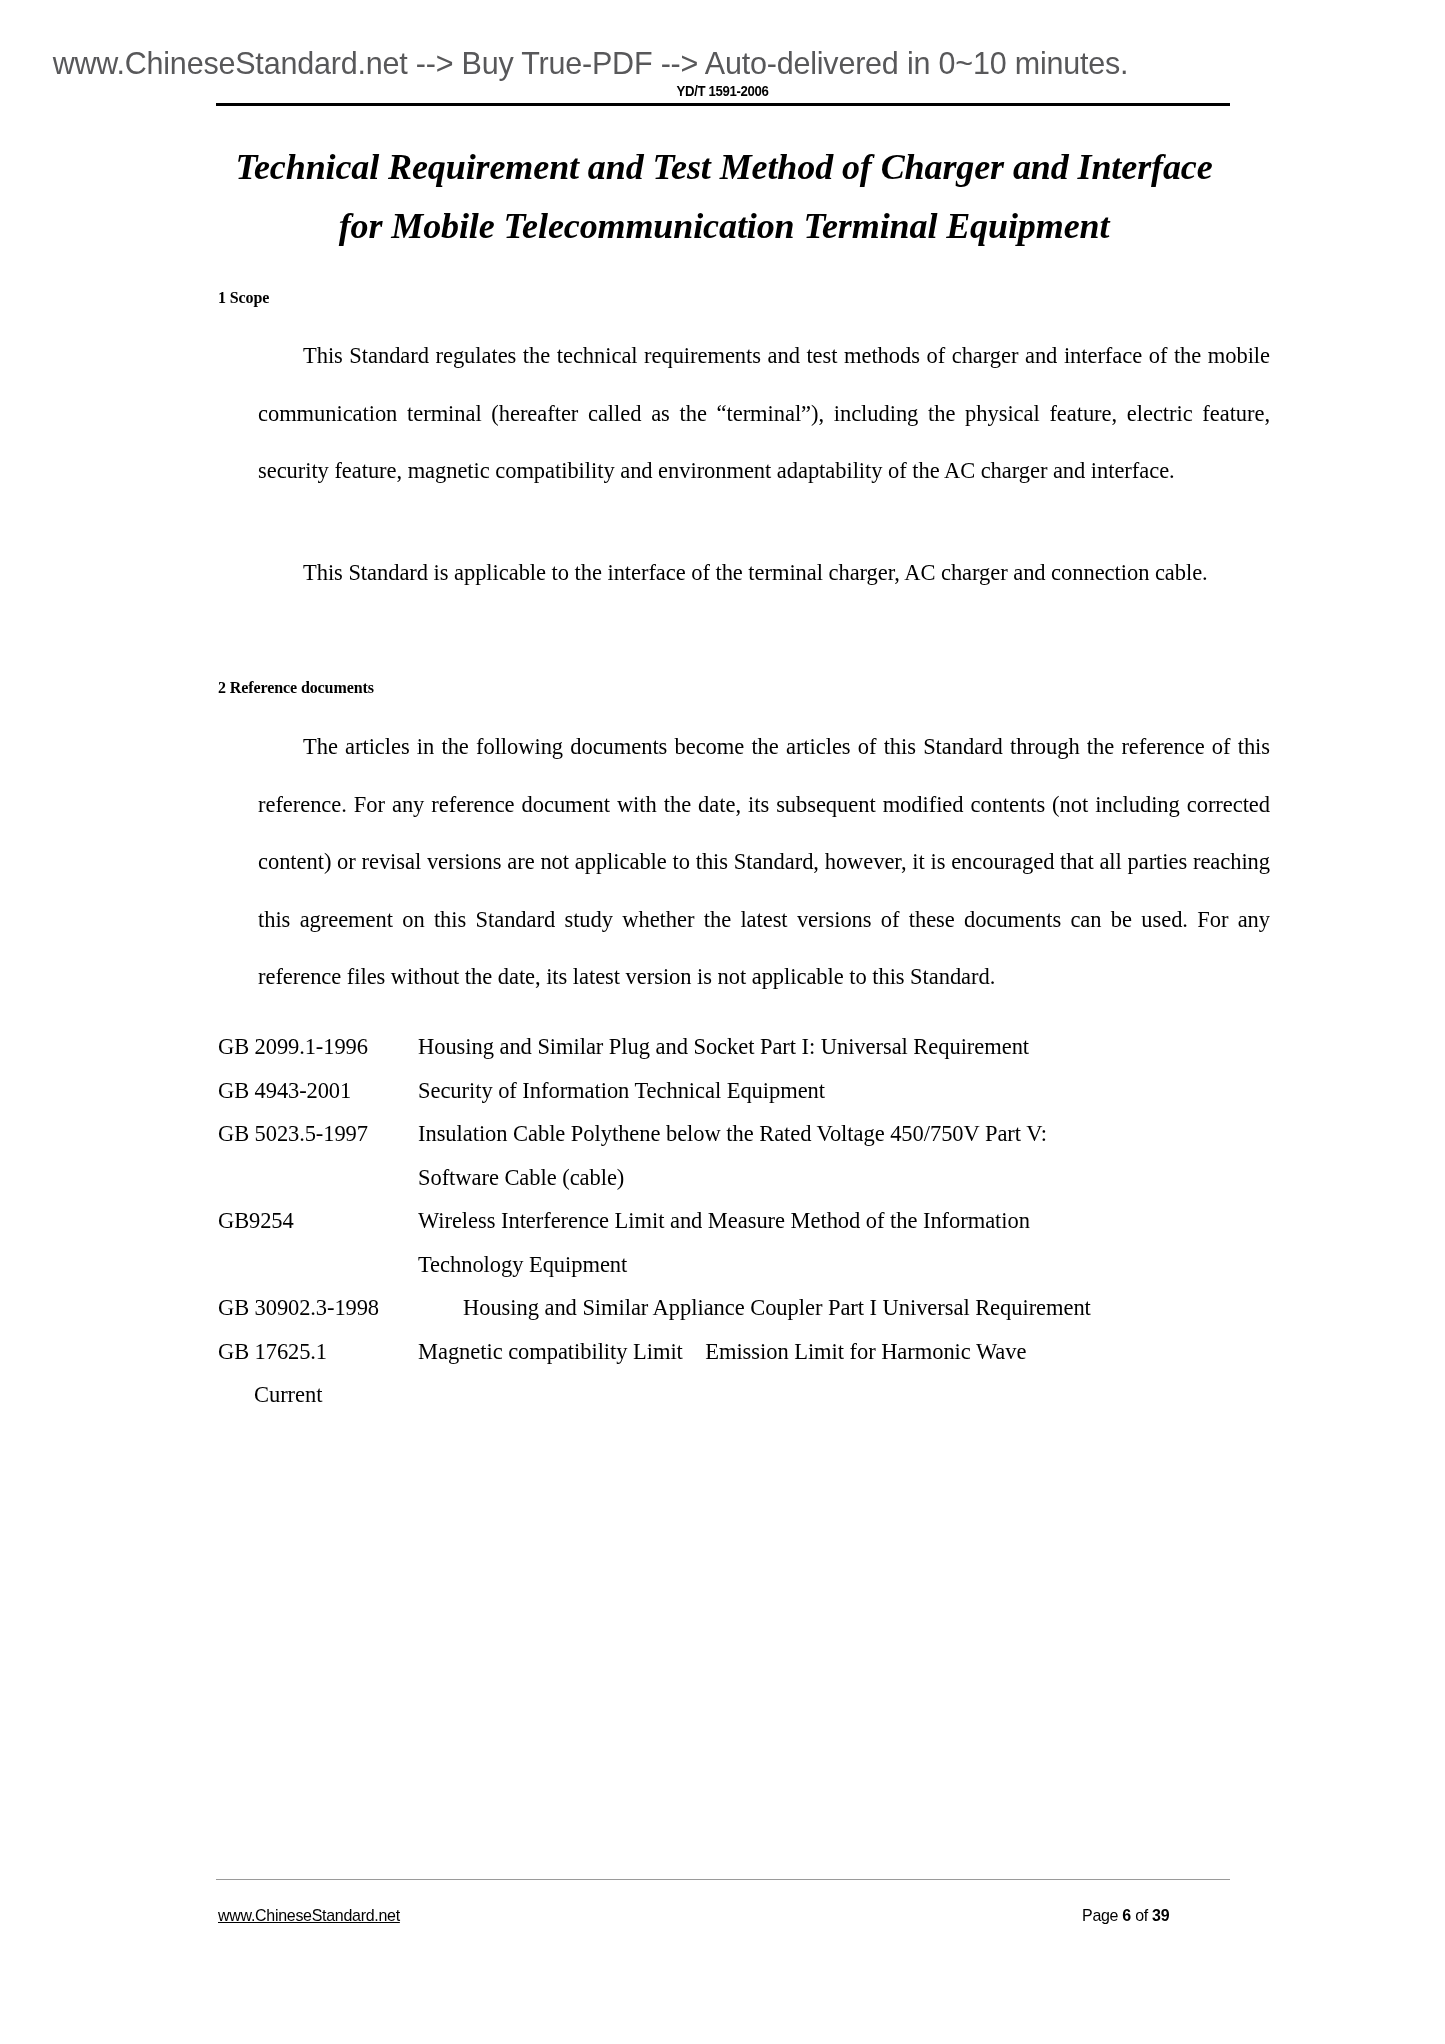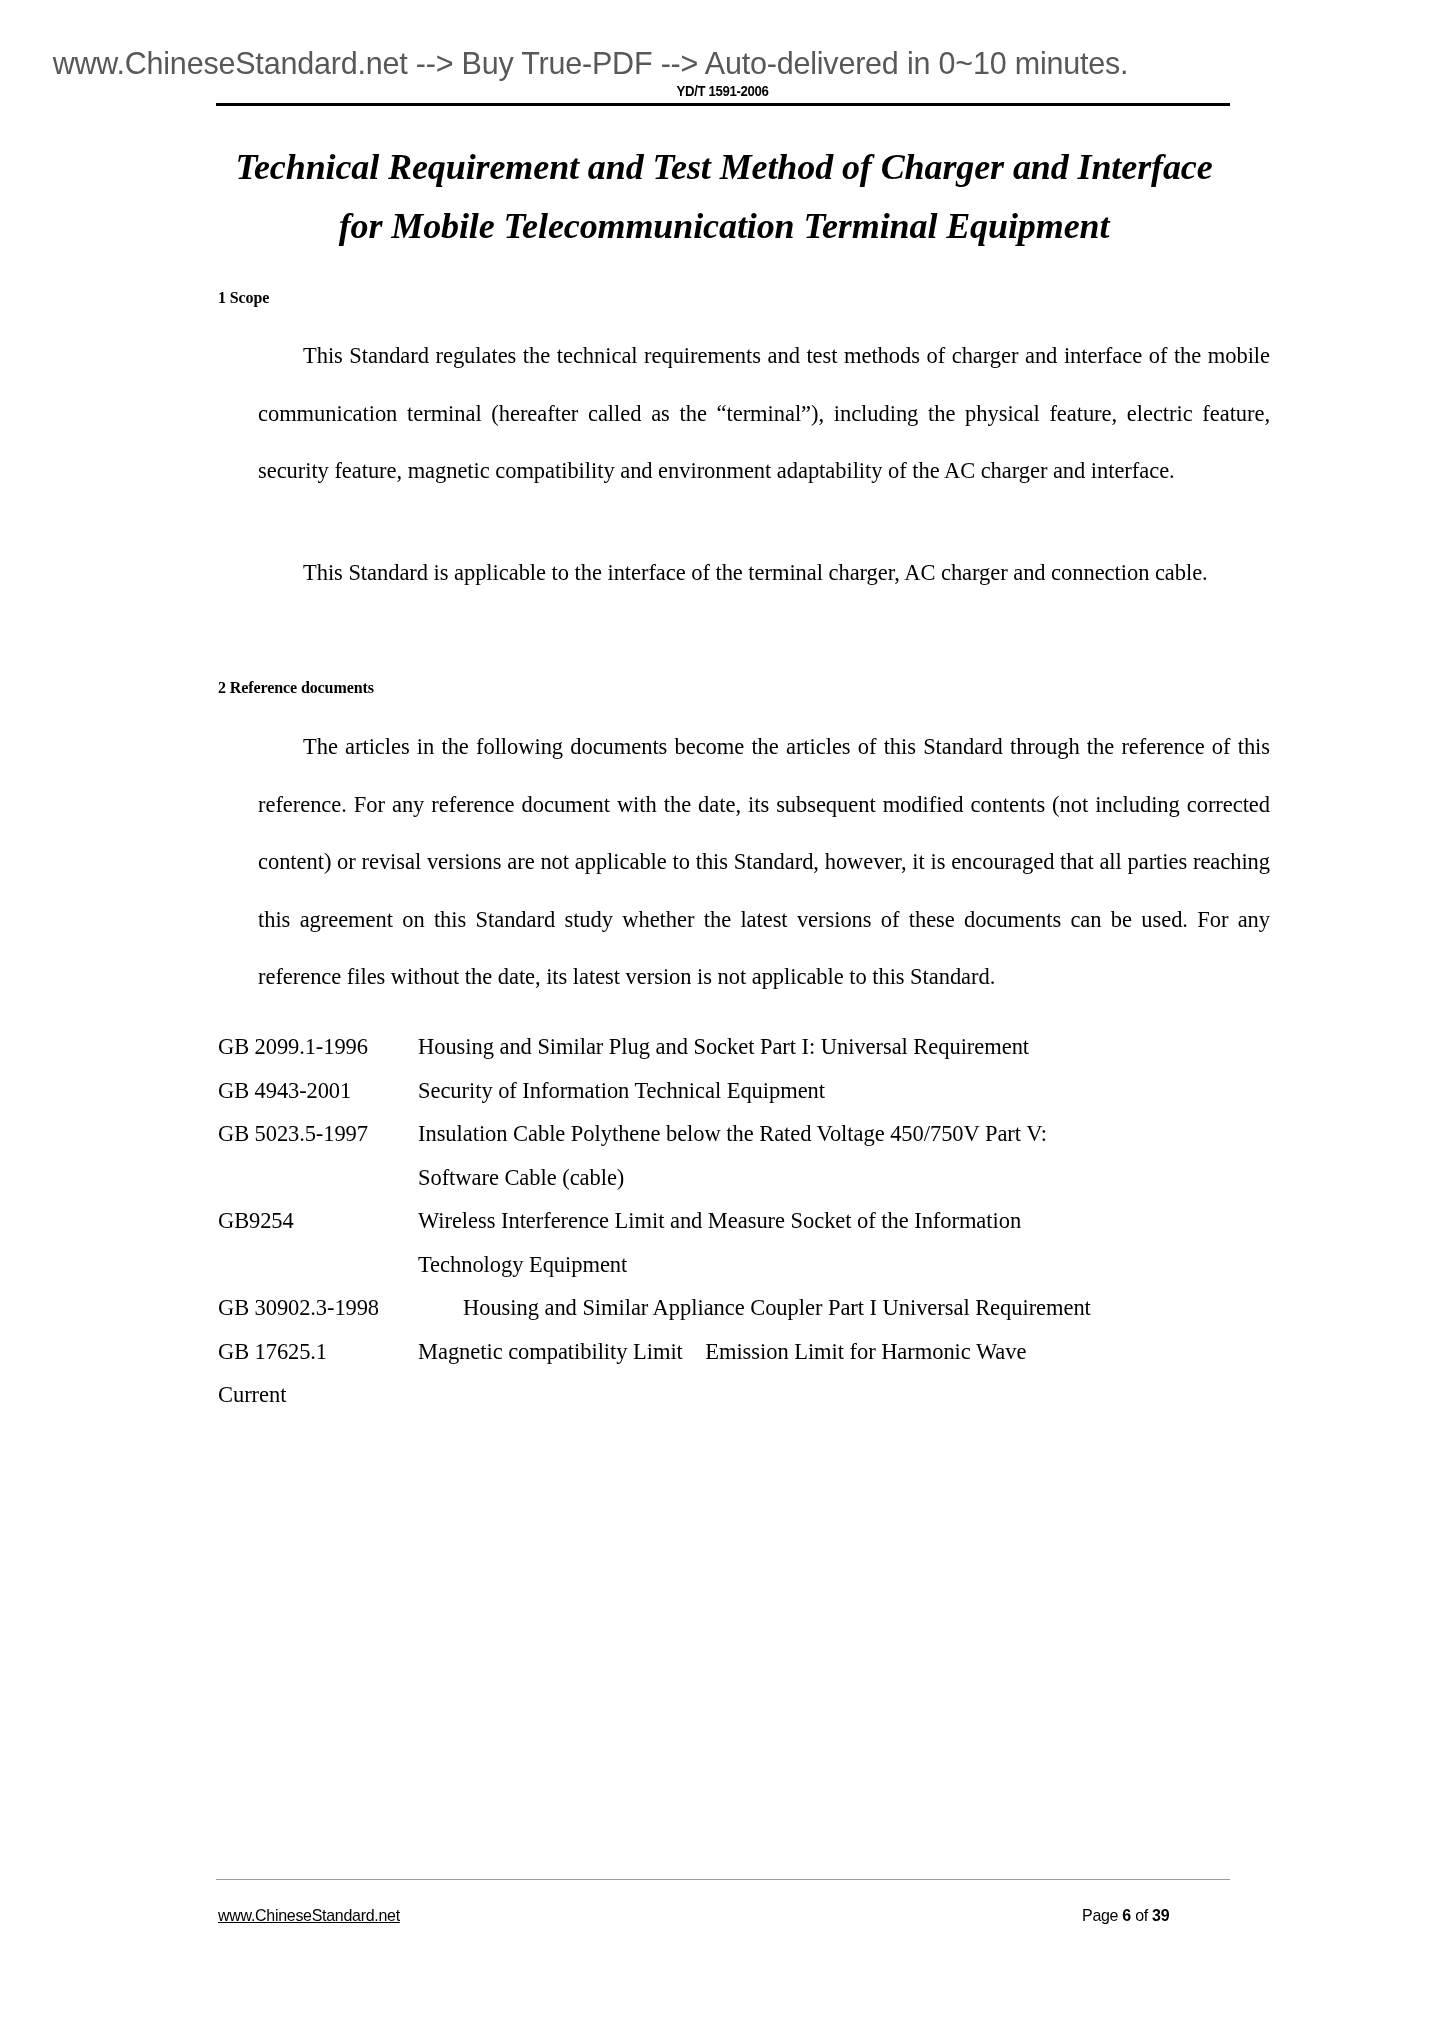--- a/index.html
+++ b/index.html
@@ -132,20 +132,21 @@
   }
   .ref-desc.plain { text-align: left; }
   .ref-cont {
     margin-left: 200px;
     line-height: 43.5px;
     letter-spacing: -0.05px;
   }
   .ref-tail {
     line-height: 43.5px;
     letter-spacing: -0.05px;
+    margin-left: 36px;
   }
 
   
   .footer-rule {
     position: absolute;
     top: 1879px;
     left: 216px;
     width: 1014px;
     height: 1px;
     background: #9a9a9a;
@@ -209,21 +210,21 @@
       </div>
 
       <div class="ref-row">
         <span class="ref-code">GB 5023.5-1997</span>
         <span class="ref-desc">Insulation Cable Polythene below the Rated Voltage 450/750V Part V:</span>
       </div>
       <div class="ref-cont">Software Cable (cable)</div>
 
       <div class="ref-row">
         <span class="ref-code">GB9254</span>
-        <span class="ref-desc">Wireless Interference Limit and Measure Socket of the Information</span>
+        <span class="ref-desc">Wireless Interference Limit and Measure Method of the Information</span>
       </div>
       <div class="ref-cont">Technology Equipment</div>
 
       <div class="ref-row">
         <span class="ref-code">GB 30902.3-1998</span>
         <span class="ref-desc plain" style="padding-left:45px">Housing and Similar Appliance Coupler Part I Universal Requirement</span>
       </div>
 
       <div class="ref-row">
         <span class="ref-code">GB 17625.1</span>

